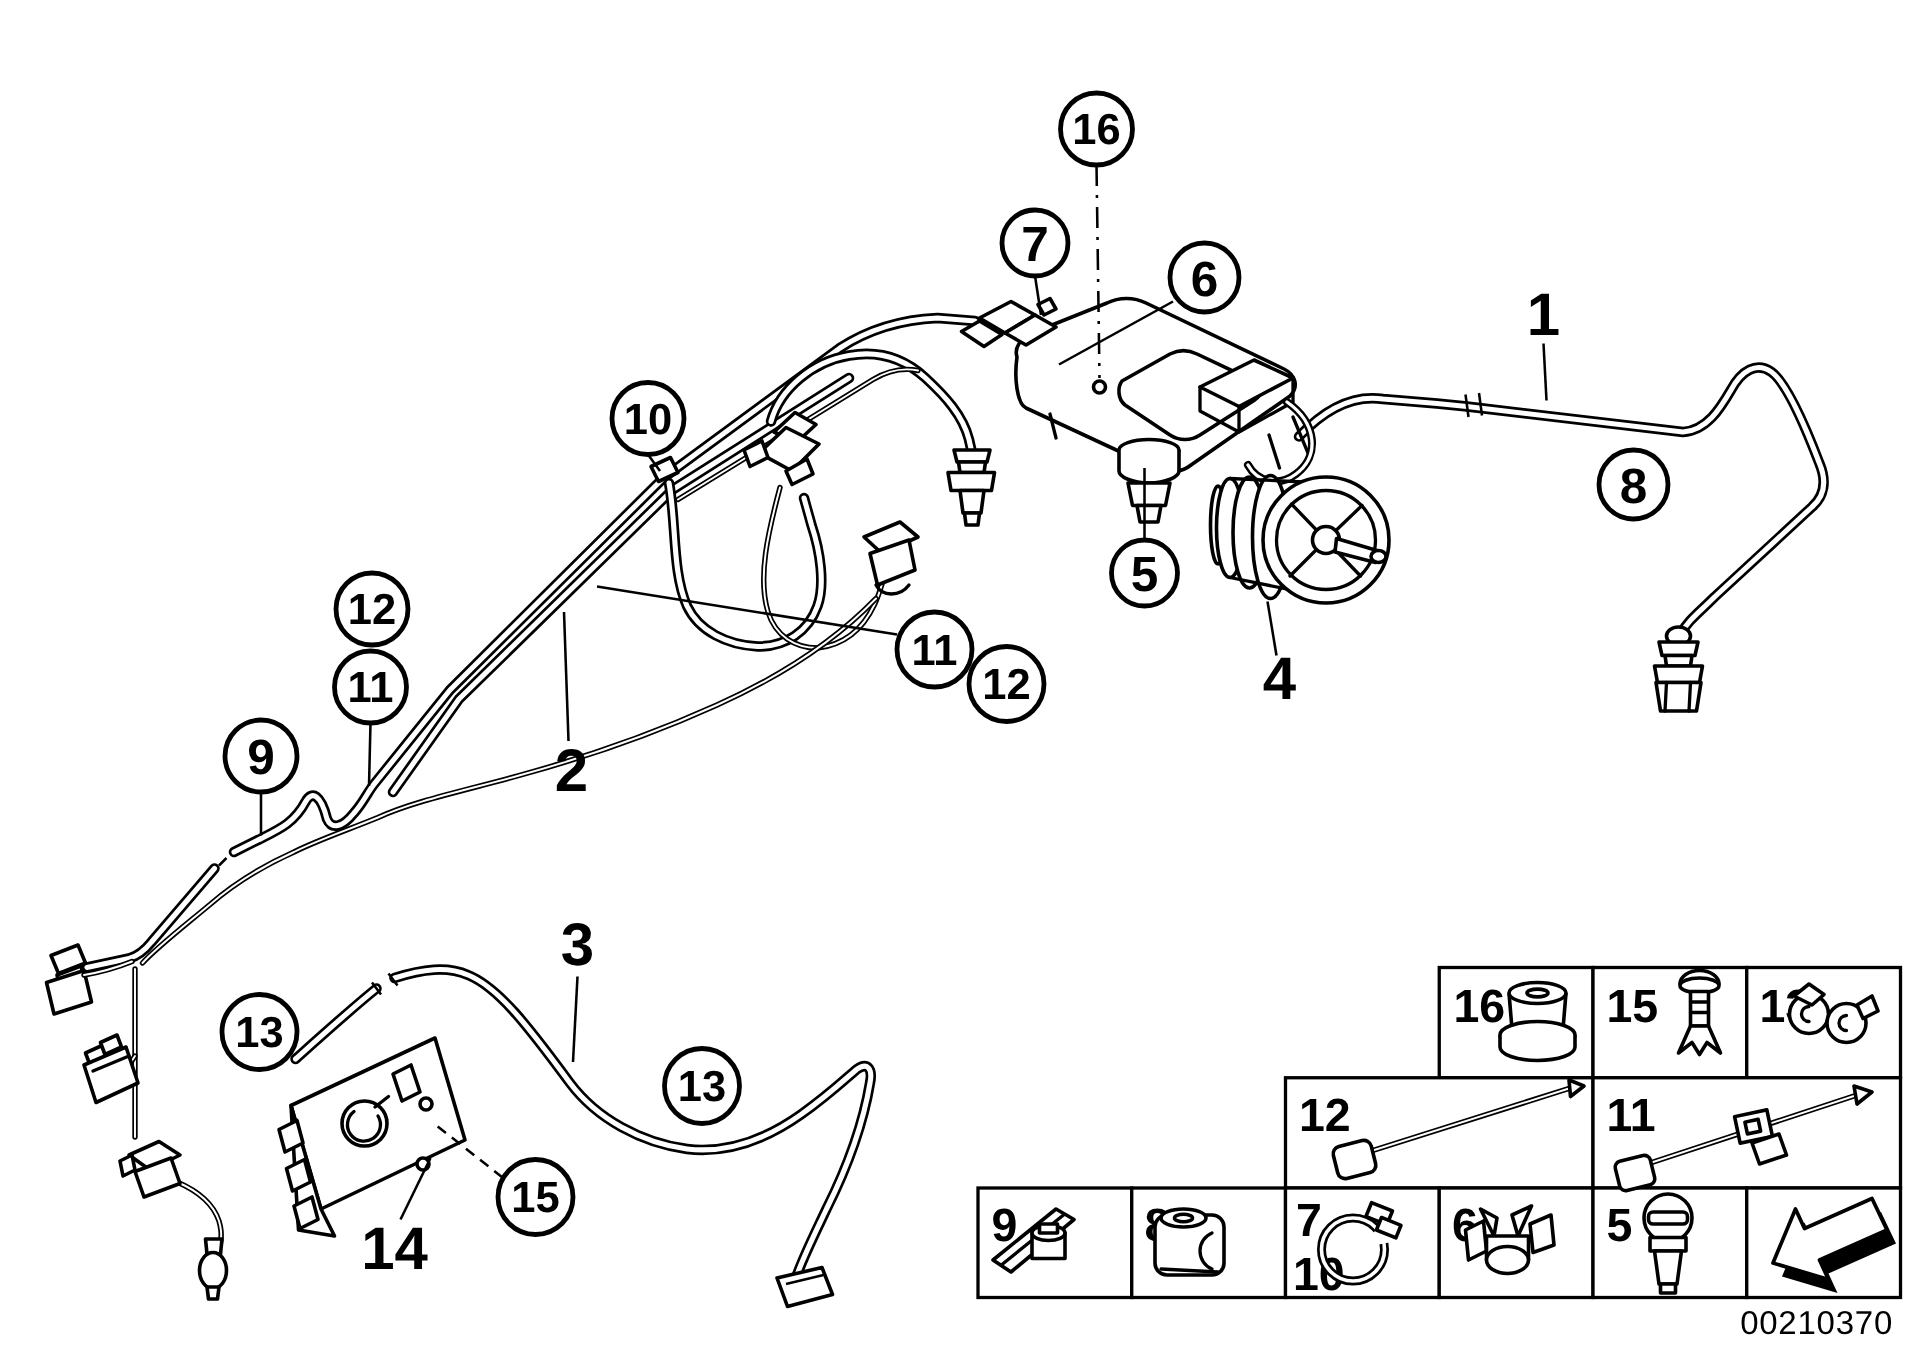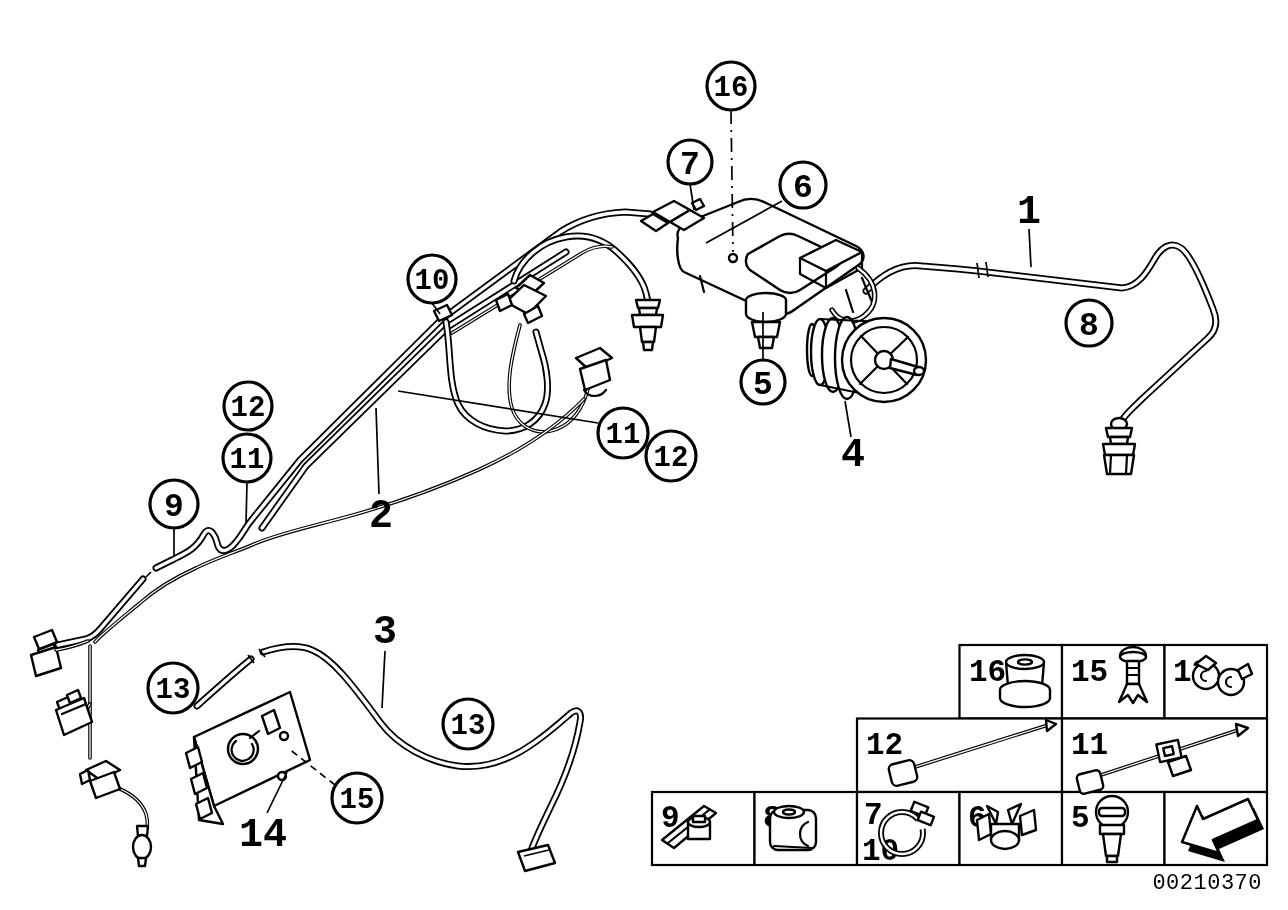--- a/index.html
+++ b/index.html
@@ -1,17 +1,17 @@
 <!DOCTYPE html>
 <html><head>
 <meta charset="utf-8">
 <style>
   html,body{margin:0;padding:0;background:#fff;}
   .stage{position:relative;width:1288px;height:910px;background:#fff;overflow:hidden;
-         font-family:Liberation Mono, monospace;}
+         font-family:Liberation Sans, sans-serif;}
   svg{display:block;}
   .pipe-o{fill:none;stroke:#000;stroke-width:7;stroke-linecap:round;stroke-linejoin:round;}
   .pipe-i{fill:none;stroke:#fff;stroke-width:3.4;stroke-linecap:round;stroke-linejoin:round;}
   .tube-o{fill:none;stroke:#000;stroke-width:5.4;stroke-linecap:round;stroke-linejoin:round;}
   .tube-i{fill:none;stroke:#fff;stroke-width:2.2;stroke-linecap:round;stroke-linejoin:round;}
   .wire-o{fill:none;stroke:#000;stroke-width:3.6;stroke-linecap:round;stroke-linejoin:round;}
   .wire-i{fill:none;stroke:#fff;stroke-width:1.3;stroke-linecap:round;stroke-linejoin:round;}
   .thinln{fill:none;stroke:#000;stroke-width:1.7;}
   .part{fill:#fff;stroke:#000;stroke-width:2.4;stroke-linejoin:round;}
   .partln{fill:none;stroke:#000;stroke-width:2.2;stroke-linejoin:round;stroke-linecap:round;}

